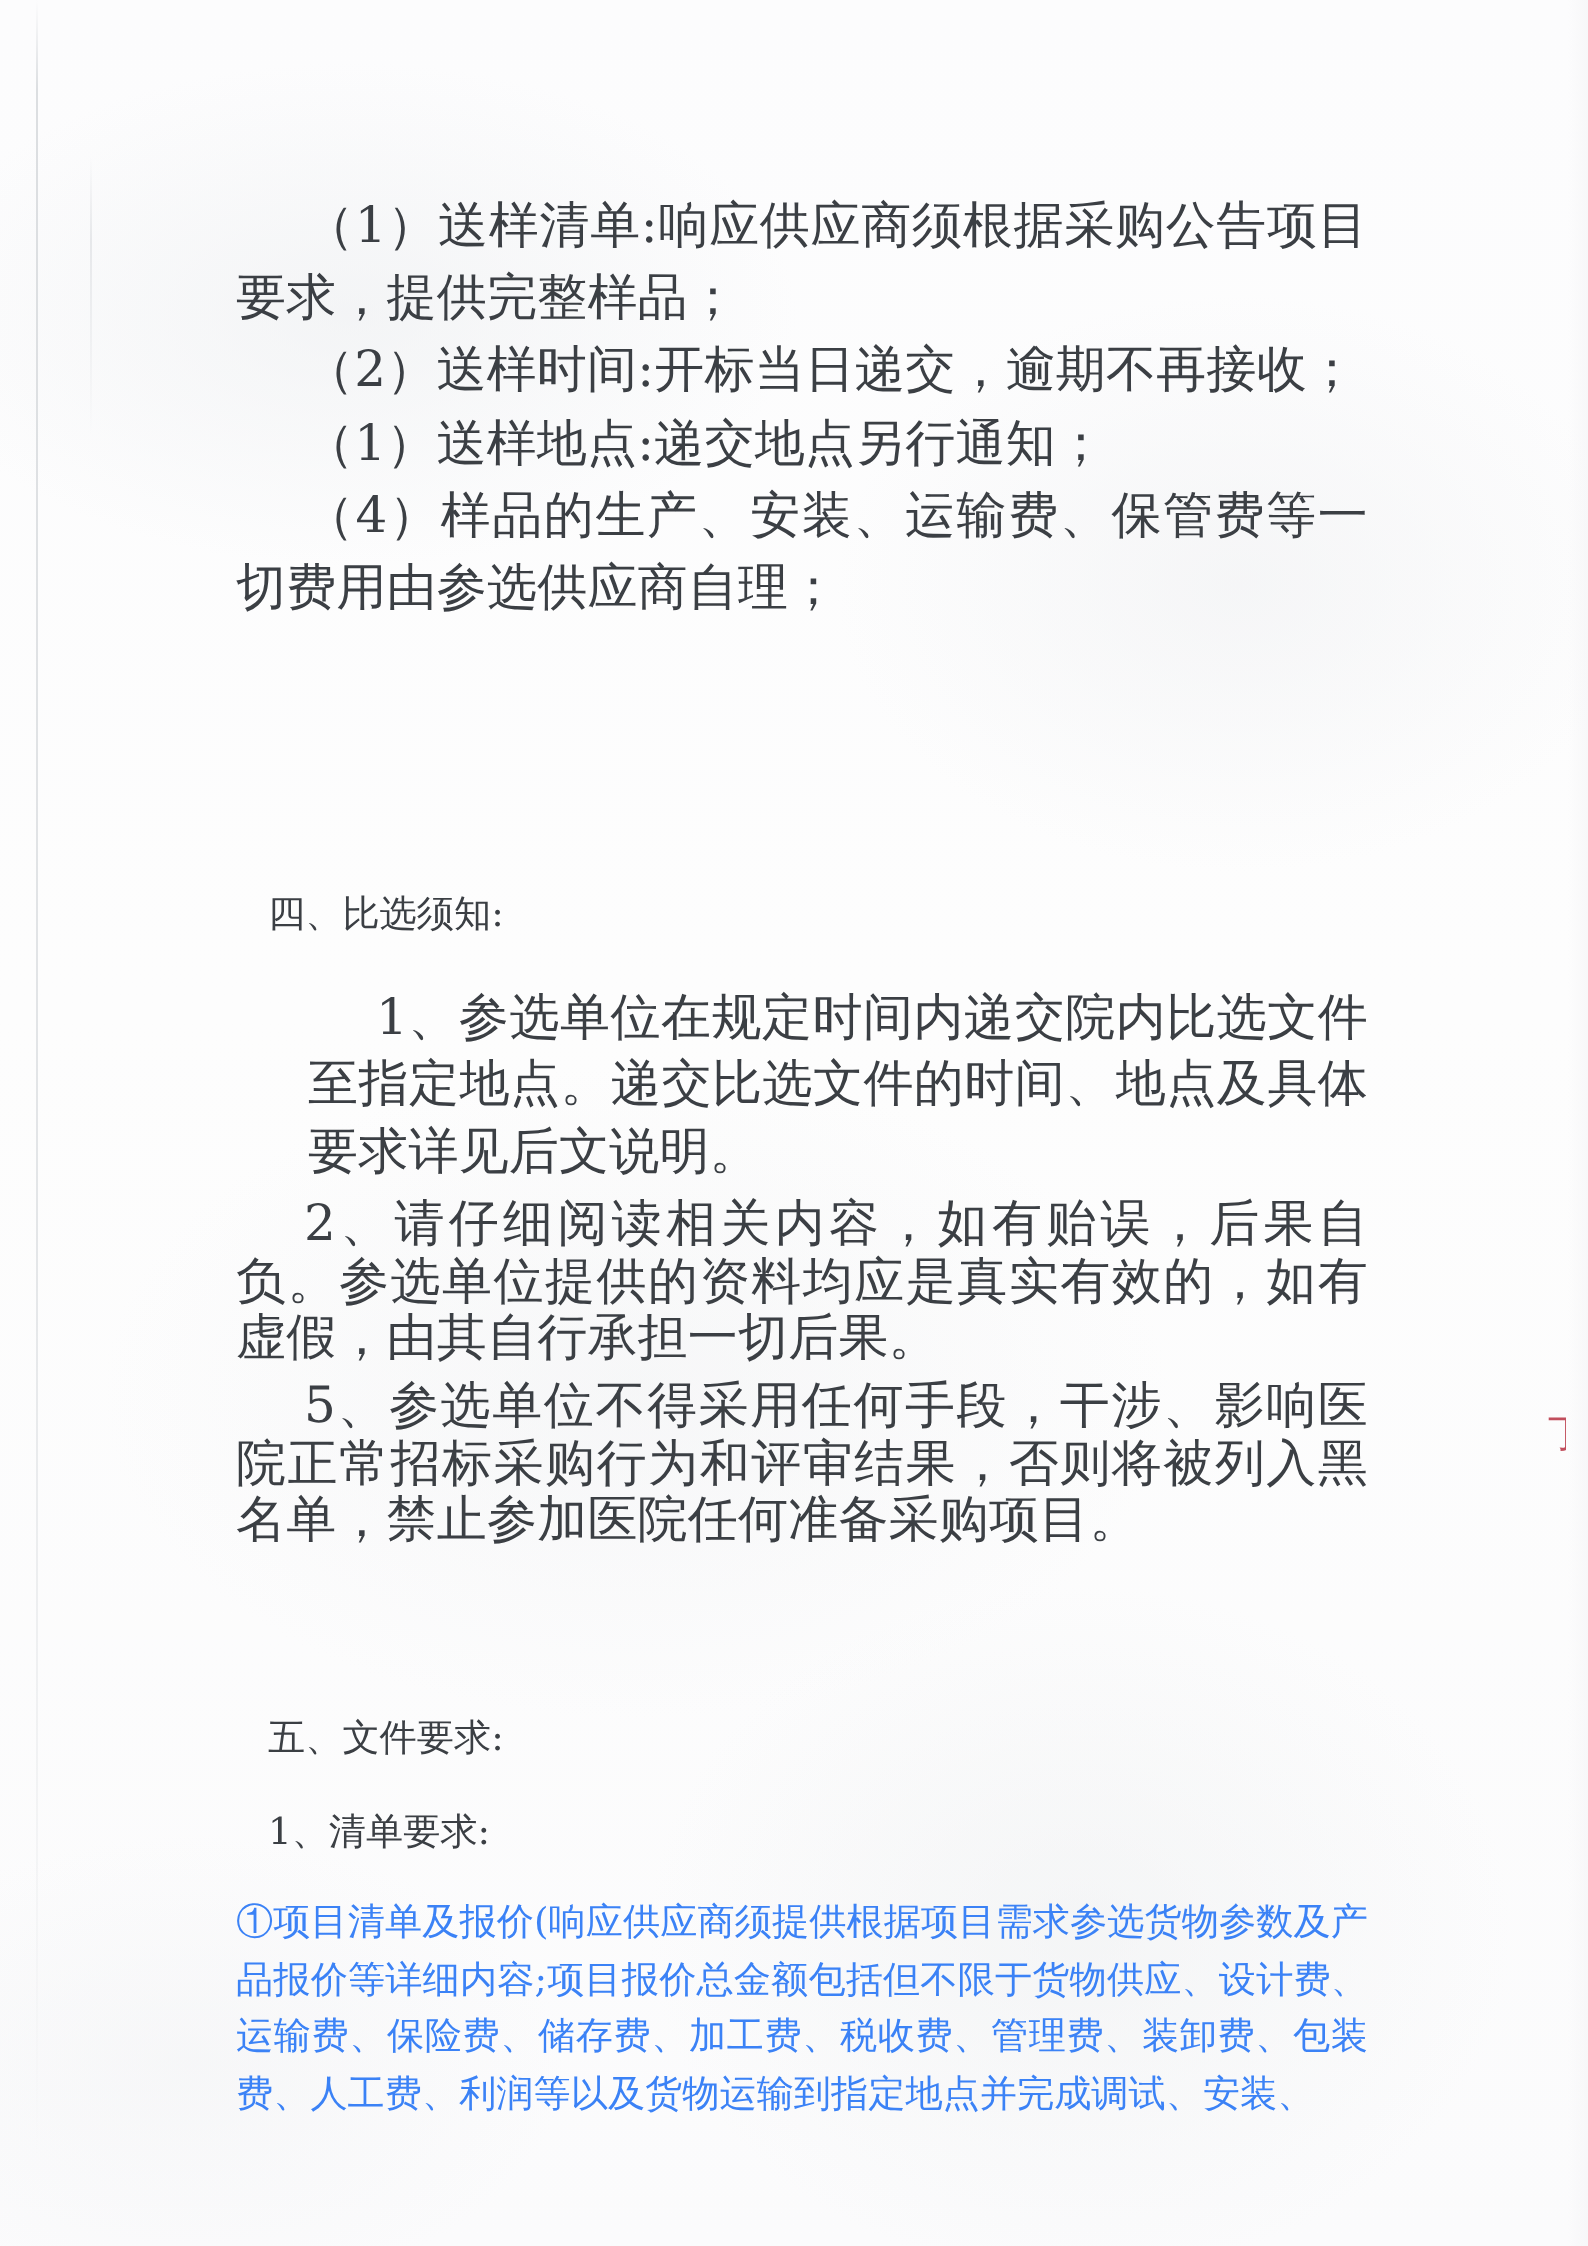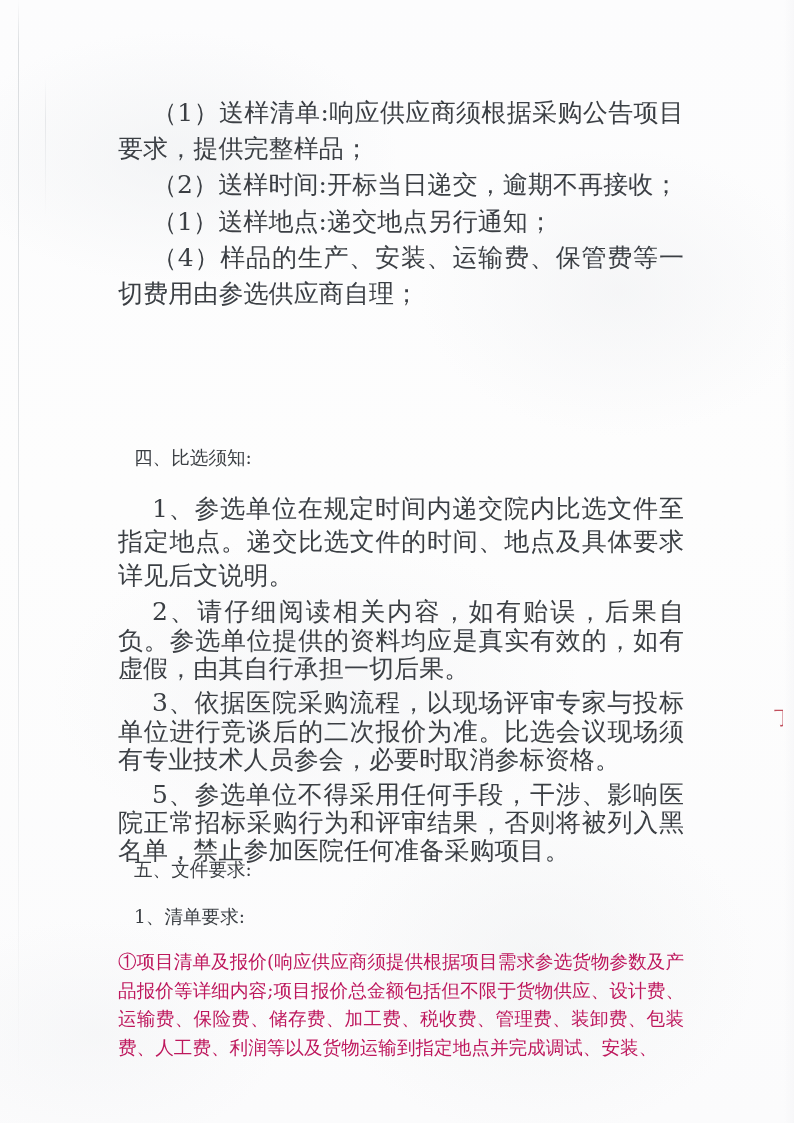--- a/index.html
+++ b/index.html
@@ -109,40 +109,40 @@
   }
   .heading {
     color: #3b3f44;
     font-size: 18.6px;
     line-height: 36px;
     margin: 16px;
   }
   .block-notice .para {
     line-height: 33.4px;
   }
-  .block-notice .item-1 { margin-top: 2px; }
+  .block-notice .item-1 { margin-top: 2px; margin-left: 36px; }
 
   
   .block-notice .tight {
     line-height: 28.4px;
     margin-top: 6px;
   }
 
   
   .block-docs {
     position: absolute;
     top: 838px;
     left: 0;
     width: 566px;
   }
   .block-docs .heading { line-height: 31px; }
   .block-docs .para-dense {
     line-height: 28.6px;
     margin-top: 6px;
-    color: #be185d;
+    color: #3b82f6;
     font-size: 18.6px;
     text-align: justify;
     text-justify: inter-character;
   }
   .circled {
     font-size: 19px;
   }
 </style>
 </head>
 <body>
@@ -162,21 +162,20 @@
       <p class="para indent">（1）送样清单:响应供应商须根据采购公告项目要求，提供完整样品；</p>
       <p class="para indent">（2）送样时间:开标当日递交，逾期不再接收；</p>
       <p class="para indent">（1）送样地点:递交地点另行通知；</p>
       <p class="para indent">（4）样品的生产、安装、运输费、保管费等一切费用由参选供应商自理；</p>
     </div>
 
     <div class="block-notice">
       <p class="heading">四、比选须知:</p>
       <p class="para indent item-1">1、参选单位在规定时间内递交院内比选文件至指定地点。递交比选文件的时间、地点及具体要求详见后文说明。</p>
       <p class="para indent tight">2、请仔细阅读相关内容，如有贻误，后果自负。参选单位提供的资料均应是真实有效的，如有虚假，由其自行承担一切后果。</p>
-      <p class="para indent tight">3、依据医院采购流程，以现场评审专家与投标单位进行竞谈后的二次报价为准。比选会议现场须有专业技术人员参会，必要时取消参标资格。</p>
       <p class="para indent tight">5、参选单位不得采用任何手段，干涉、影响医院正常招标采购行为和评审结果，否则将被列入黑名单，禁止参加医院任何准备采购项目。</p>
     </div>
 
     <div class="block-docs">
       <p class="heading">五、文件要求:</p>
       <p class="heading">1、清单要求:</p>
       <p class="para-dense circled">①项目清单及报价(响应供应商须提供根据项目需求参选货物参数及产品报价等详细内容;项目报价总金额包括但不限于货物供应、设计费、运输费、保险费、储存费、加工费、税收费、管理费、装卸费、包装费、人工费、利润等以及货物运输到指定地点并完成调试、安装、</p>
     </div>
 
   </div>

